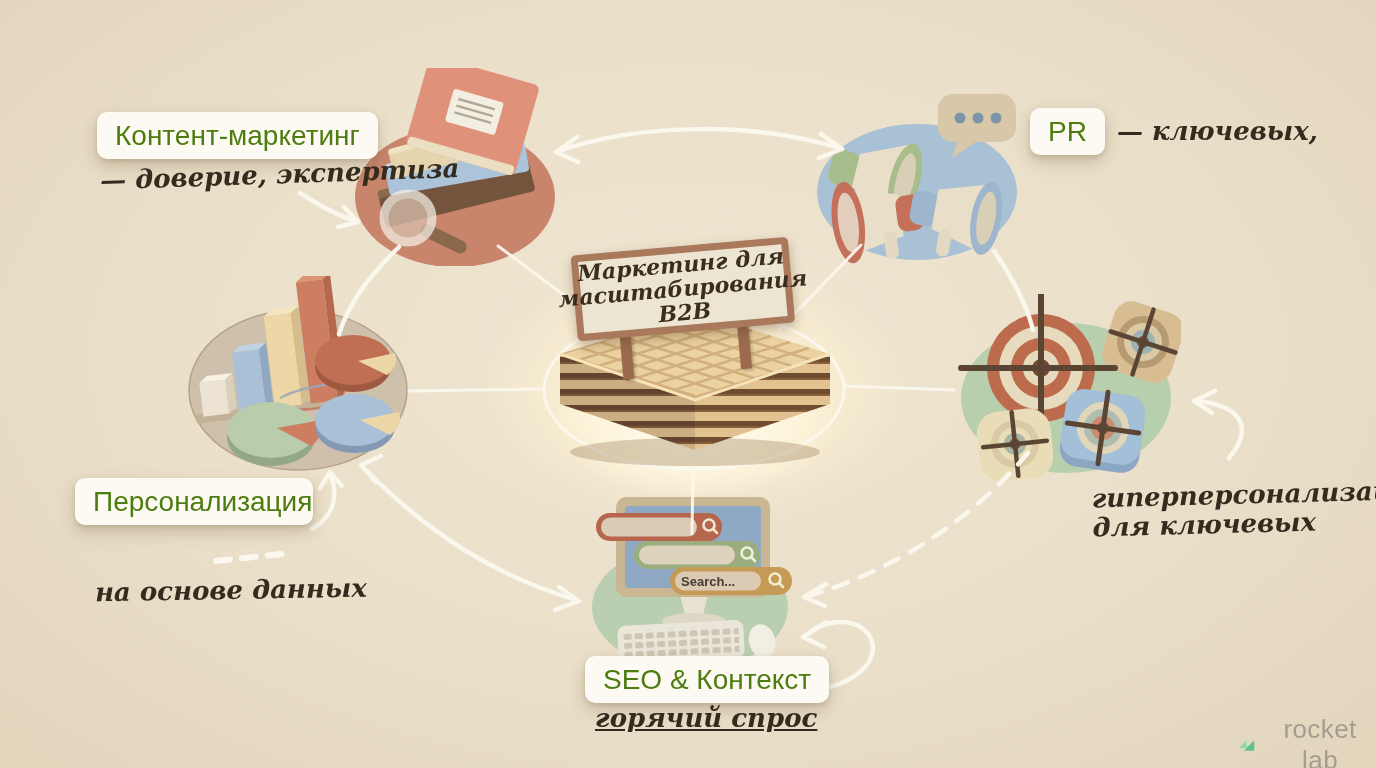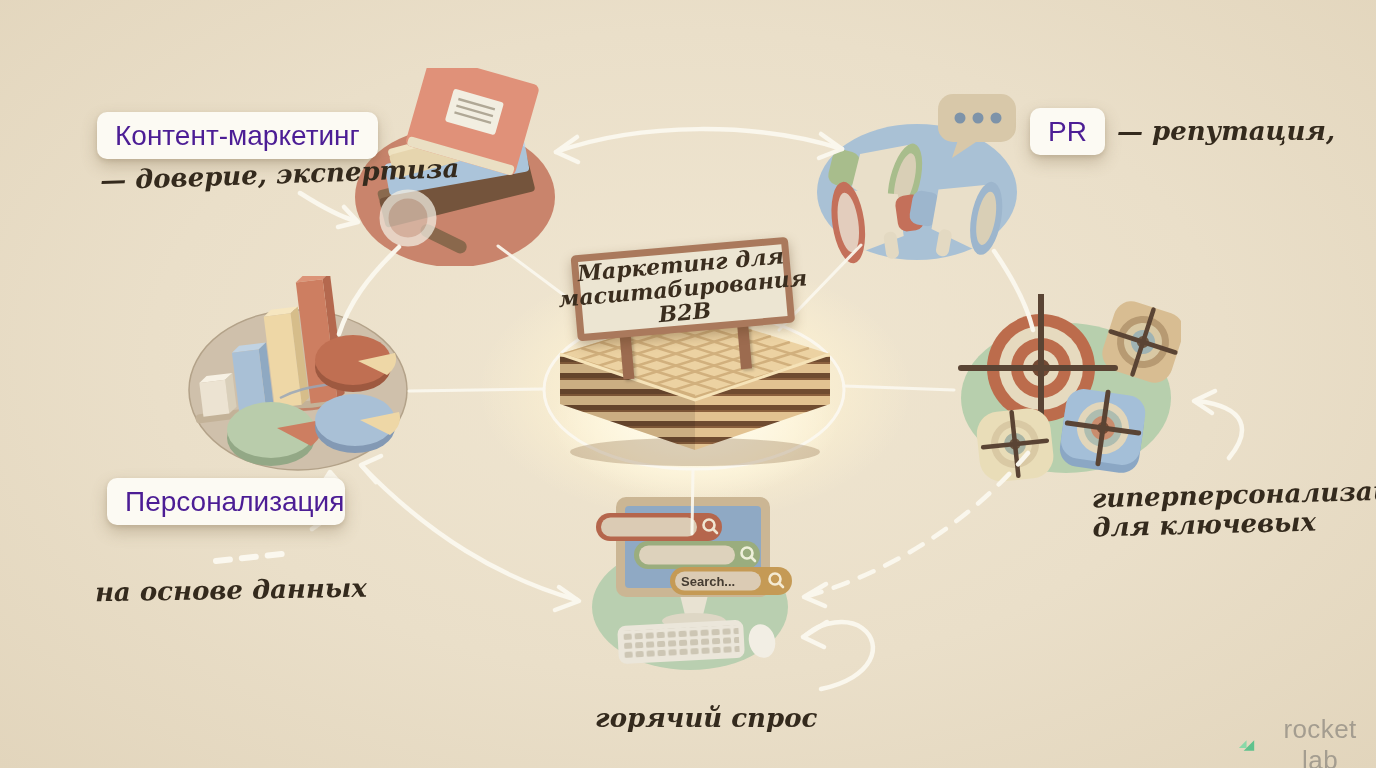--- a/index.html
+++ b/index.html
@@ -9,21 +9,21 @@
     font-family:"Liberation Sans", sans-serif;
   }
   .abs{position:absolute;}
   
   .glow1{left:405px;top:215px;width:580px;height:350px;
     background:radial-gradient(closest-side, rgba(255,249,226,.95), rgba(255,243,210,.55) 48%, rgba(236,225,203,0) 75%);}
   .glow2{left:515px;top:320px;width:360px;height:200px;
     background:radial-gradient(closest-side, rgba(255,253,241,.98), rgba(255,248,224,.6) 55%, rgba(255,243,210,0) 80%);}
   
   .lbl{
-    background:#fcfaf3;border-radius:10px;color:#4c1d95;
+    background:#fcfaf3;border-radius:10px;color:#4d7c0f;
     font-size:28px;line-height:1.18;padding:7px 18px;white-space:nowrap;
     box-shadow:0 7px 16px rgba(120,98,66,.30), 0 2px 4px rgba(120,98,66,.18);
   }
   .lbl.center{text-align:center;white-space:normal;}
   
   .hand{
     font-family:"DejaVu Serif", serif;font-style:italic;font-weight:700;
     color:#342a1d;font-size:26px;line-height:1.25;white-space:nowrap;
   }
   
@@ -289,34 +289,35 @@
       <span class="hand">масштабирования</span>
       <span class="hand">B2B</span>
     </div>
   </div>
 
   <div class="abs z6 lbl" style="left:97px;top:112px;">Контент-маркетинг</div>
   <div class="abs z6 hand" style="left:100px;top:160px;width:260px;text-align:center;transform:rotate(-2deg);">— доверие, экспертиза</div>
 
   <div class="abs z6" style="left:1030px;top:108px;display:flex;align-items:center;gap:12px;">
     <span class="lbl">PR</span>
-    <span class="hand">— репутация,</span>
-  </div>
-
-  <div class="abs z6 lbl center" style="left:75px;top:478px;width:202px;margin-left:32px;">
+    <span class="hand">— ключевых,</span>
+  </div>
+
+  <div class="abs z6 lbl center" style="left:75px;top:478px;width:202px;">
     <div>Персонализация</div>
   </div>
   <div class="abs z6 hand" style="left:95px;top:574px;transform:rotate(-1deg);">на основе данных</div>
 
   <div class="abs z6 hand" style="left:1092px;top:480px;transform:rotate(-1.5deg);line-height:1.12;">
     <div>гиперперсонализация</div>
     <div>для ключевых</div>
   </div>
 
-  <div class="abs z6 hand" style="left:595px;top:702px;width:200px;text-align:right;">горячий спрос</div>
+  <div class="abs z6 lbl" style="left:585px;top:656px;">SEO &amp; Контекст</div>
+  <div class="abs z6 hand" style="left:595px;top:702px;width:200px;text-align:right;text-decoration:underline;">горячий спрос</div>
 
   <div class="abs z6 logo">
     <svg width="22" height="22" viewBox="0 0 22 22">
       <path d="M3 14 L11 6 L11 14 Z" fill="#8ad8a8"></path>
       <path d="M8 17 L19 6 L19 17 Z" fill="#5fc28d"></path>
     </svg>
     <span class="logo-text">rocket lab</span>
   </div>
 
 </div>

